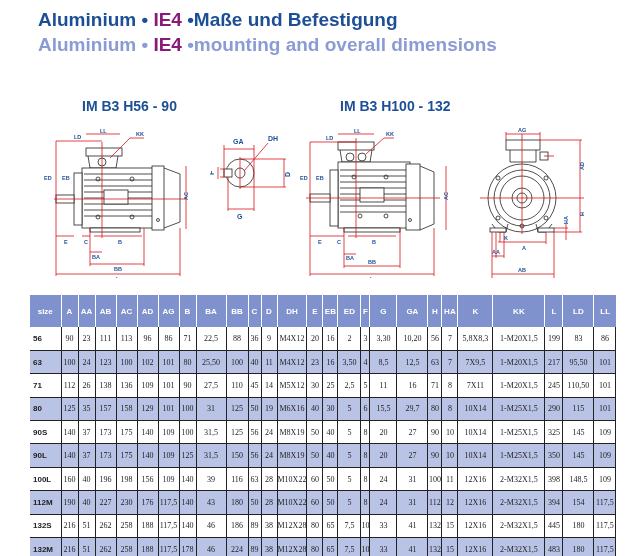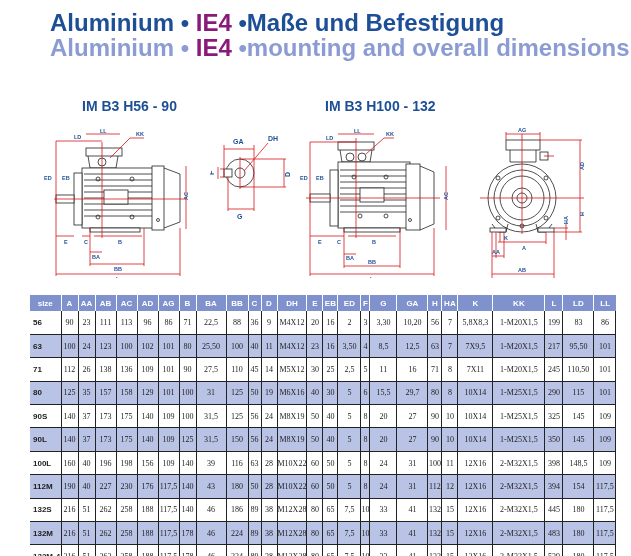--- a/index.html
+++ b/index.html
@@ -1,50 +1,50 @@
 <!DOCTYPE html>
 <html><head>
 <meta charset="utf-8">
 <style>
   * { box-sizing: border-box; margin: 0; padding: 0; }
   html, body { width: 631px; height: 556px; background: #ffffff; overflow: hidden; }
   body { position: relative; font-family: "Liberation Sans", "DejaVu Sans", sans-serif; }
 
-  .title { position: absolute; left: 50px; font-weight: bold; font-size: 24px; letter-spacing: 0px; white-space: nowrap; }
+  .title { position: absolute; left: 38px; font-weight: bold; font-size: 19px; letter-spacing: 0px; white-space: nowrap; }
   .title-de { top: 9px; color: #1d4f96; }
   .title-en { top: 34px; color: #8b9bd3; }
   .title .ie4 { color: #8a1a7a; }
 
   .subtitle { position: absolute; top: 98px; font-size: 14px; font-weight: bold; color: #1d4f96; white-space: nowrap; margin-left: 20px; }
 
   .drawing { position: absolute; }
   .drawing svg { display: block; }
 
   
   .dim-table { position: absolute; left: 30px; top: 295px; border-collapse: collapse; table-layout: fixed; font-family: "Liberation Serif", "DejaVu Serif", serif; }
-  .dim-table th { background: #7f92cd; color: #ffffff; font-family: "Liberation Sans", sans-serif; font-size: 8px; font-weight: bold; height: 16px; text-align: center; border-left: 1px solid #ffffff; padding: 0; }
+  .dim-table th { background: #7f92cd; color: #ffffff; font-family: "Liberation Sans", sans-serif; font-size: 8px; font-weight: bold; height: 32px; text-align: center; border-left: 1px solid #ffffff; padding: 0; }
   .dim-table th:first-child { border-left: none; }
   .dim-table td { font-size: 8px; color: #222; height: 23.4px; text-align: center; border-left: 1px solid #222; border-bottom: 1px solid #222; padding: 0; white-space: nowrap; overflow: hidden; }
   .dim-table td:first-child { border-left: none; font-weight: bold; text-align: left; padding-left: 3px; font-family: "Liberation Sans", sans-serif; font-size: 8px; }
   .dim-table td:last-child { border-right: 1px solid #222; }
   .dim-table tr.alt td { background: #b9c3e6; }
   .dim-table tbody tr:last-child td { border-bottom: 1px solid #222; }
 </style>
 </head>
 <body>
 
 <div class="title title-de">
   <span>Aluminium • </span><span class="ie4">IE4</span><span> •Maße und Befestigung</span>
 </div>
 <div class="title title-en">
   <span>Aluminium • </span><span class="ie4">IE4</span><span> •mounting and overall dimensions</span>
 </div>
 
 <div class="subtitle" style="left:62px">IM B3 H56 - 90</div>
-<div class="subtitle" style="left:305px">IM B3 H100 - 132</div>
+<div class="subtitle" style="left:320px">IM B3 H100 - 132</div>
 
 <div class="drawing" style="left:40px; top:128px;">
   <svg width="150" height="150" viewBox="0 0 150 150">
     <g stroke="#222" fill="none" stroke-width="0.8">
       <rect x="46" y="20" width="36" height="8" fill="#fff"></rect>
       <path d="M48 28 L50 40 L76 40 L78 28"></path>
       <circle cx="62" cy="34" r="4"></circle>
       <rect x="42" y="40" width="72" height="60" fill="#fff"></rect>
       <line x1="44" y1="46" x2="112" y2="46"></line>
         <line x1="44" y1="52" x2="112" y2="52"></line>

